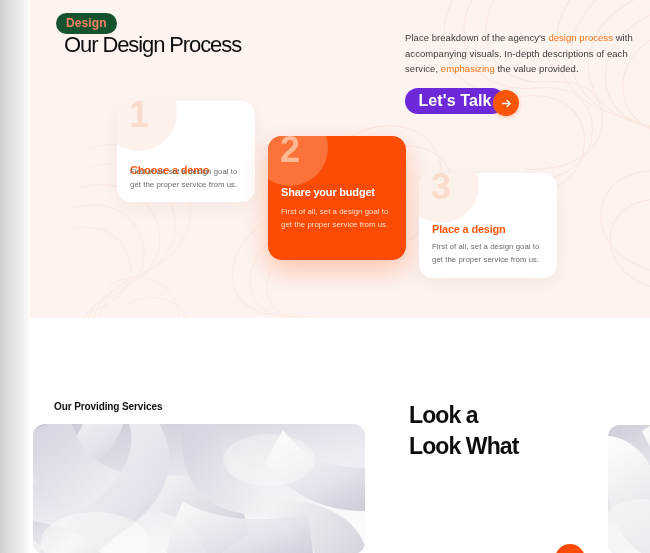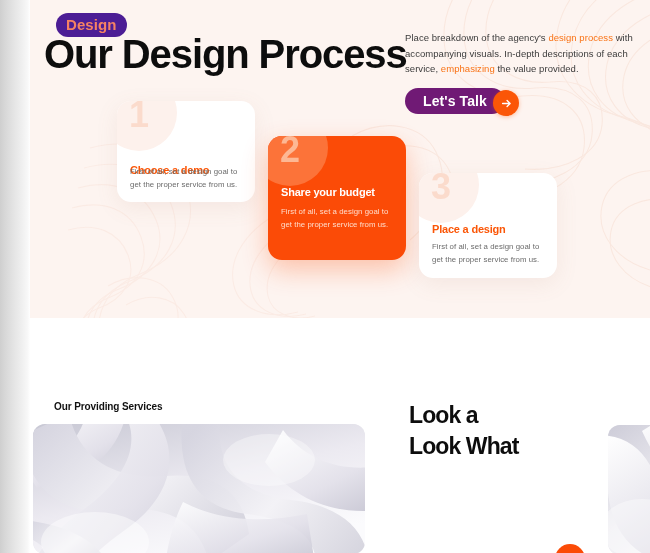--- a/index.html
+++ b/index.html
@@ -59,34 +59,34 @@
     width: 340px; height: 330px;
     opacity: .5;
     pointer-events: none;
   }
 
   
   #badge {
     position: absolute;
     left: 26px; top: 13px;
     padding: 3px 10px 4px;
-    background: #4c1d95;
+    background: #14532d;
     border-radius: 20px;
-    font-size: 15px;
+    font-size: 12px;
     font-weight: 600;
     color: #f58263;
     letter-spacing: .1px;
   }
 
   
   #hero-title {
     position: absolute;
-    left: 14px; top: 32px;
-    font-size: 40px;
-    font-weight: 700;
+    left: 34px; top: 32px;
+    font-size: 22px;
+    font-weight: 400;
     letter-spacing: -1.1px;
     color: #0d0d0d;
     white-space: nowrap;
   }
 
   
   #hero-desc {
     position: absolute;
     left: 375px; top: 30px;
     width: 238px;
@@ -100,24 +100,24 @@
   
   #cta-wrap {
     position: absolute;
     left: 375px; top: 88px;
     width: 130px; height: 30px;
   }
   #cta-pill {
     position: absolute;
     left: 0; top: 0;
     width: 100px; height: 26px;
-    background: #701a75;
+    background: #6d28d9;
     border-radius: 20px;
     color: #ffffff;
-    font-size: 14px;
+    font-size: 16px;
     font-weight: 600;
     letter-spacing: .1px;
     display: flex;
     align-items: center;
     justify-content: center;
     cursor: pointer;
   }
   #cta-circle {
     position: absolute;
     left: 88px; top: 2px;

